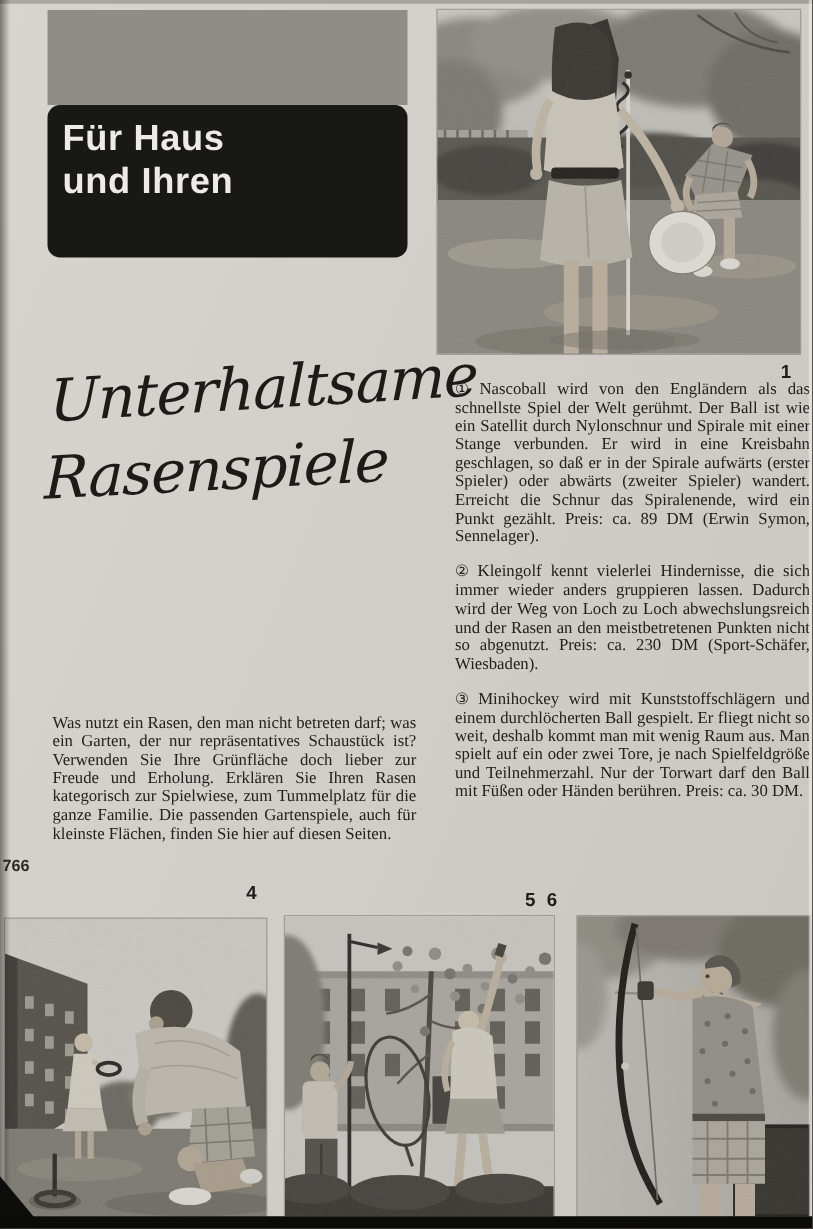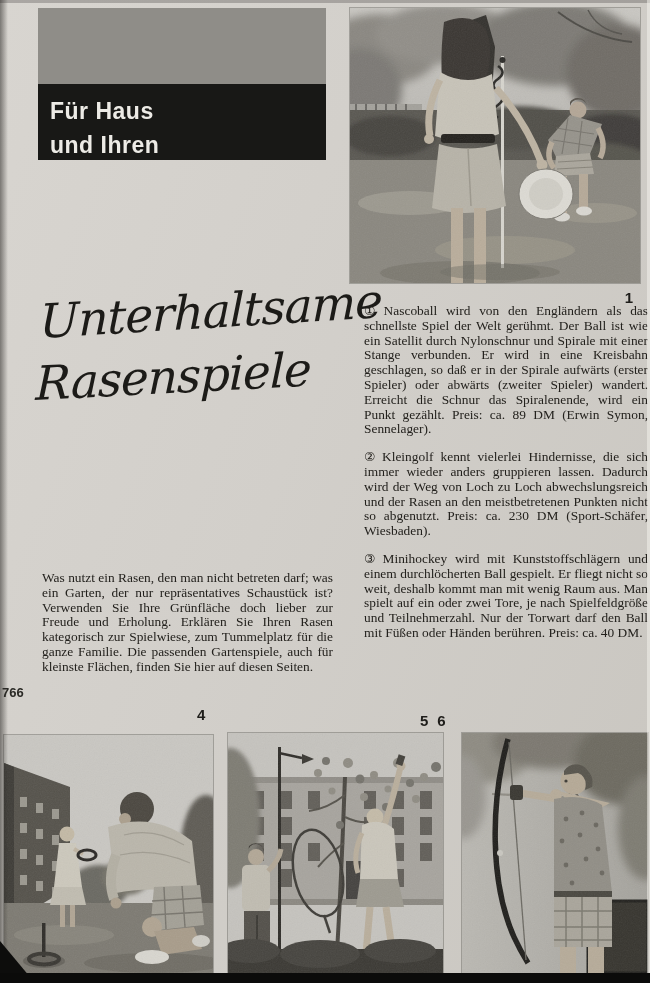--- a/index.html
+++ b/index.html
@@ -17,24 +17,25 @@
   .top-shade{position:absolute;left:0;top:0;right:0;height:3px;background:rgba(30,29,27,.25);}
   .right-edge{position:absolute;right:0;top:0;bottom:0;width:3px;background:rgba(242,240,235,.55);}
   .bottom-band{position:absolute;left:0;right:0;bottom:0;height:10px;background:#0b0b0a;}
   .corner-wedge{position:absolute;left:0;bottom:6px;width:0;height:0;
     border-left:30px solid #0d0d0c;border-top:36px solid transparent;}
 
   .abs{position:absolute;}
 
   .section-band{left:38px;top:8px;width:288px;height:76px;background:#8f8d88;}
   .section-box{
-    left:38px;top:84px;width:288px;height:76px;background:#181816;
+    left:38px;top:84px;width:288px;height:122px;background:#181816;
     color:#edebe6;font-family:"Liberation Sans",sans-serif;font-weight:bold;
-    font-size:23px;line-height:34px;padding:10px 0 0 12px;letter-spacing:.5px;
+    font-size:29px;line-height:34px;padding:10px 0 0 12px;letter-spacing:.5px;
     box-sizing:border-box;
+    border-radius:10px;
   }
 
   .script-title{
     font-family:"DejaVu Serif",serif;font-style:italic;color:#1c1b18;
     letter-spacing:-1px;white-space:nowrap;transform-origin:left top;
   }
   .script-line1{left:40px;top:294px;font-size:47px;transform:rotate(-3.5deg) skewX(-4deg);}
   .script-line2{left:36px;top:356px;font-size:47px;transform:rotate(-3deg) skewX(-4deg);}
 
   .bodytext{
@@ -187,21 +188,21 @@
   <div class="abs script-title script-line1">Unterhaltsame</div>
   <div class="abs script-title script-line2">Rasenspiele</div>
 
   <div class="abs bodytext intro">Was nutzt ein Rasen, den man nicht betreten darf; was ein Garten, der nur repräsentatives Schaustück ist? Verwenden Sie Ihre Grünfläche doch lieber zur Freude und Erholung. Erklären Sie Ihren Rasen kategorisch zur Spielwiese, zum Tummelplatz für die ganze Familie. Die passenden Gartenspiele, auch für kleinste Flächen, finden Sie hier auf diesen Seiten.</div>
 
   <div class="abs pageno">766</div>
 
   <div class="abs bodytext articles">
     <p><span class="marker">①</span><span>Nascoball wird von den Engländern als das schnellste Spiel der Welt gerühmt. Der Ball ist wie ein Satellit durch Nylonschnur und Spirale mit einer Stange verbunden. Er wird in eine Kreisbahn geschlagen, so daß er in der Spirale aufwärts (erster Spieler) oder abwärts (zweiter Spieler) wandert. Erreicht die Schnur das Spiralenende, wird ein Punkt gezählt. Preis: ca. 89 DM (Erwin Symon, Sennelager).</span></p>
     <p><span class="marker">②</span><span>Kleingolf kennt vielerlei Hindernisse, die sich immer wieder anders gruppieren lassen. Dadurch wird der Weg von Loch zu Loch abwechslungsreich und der Rasen an den meistbetretenen Punkten nicht so abgenutzt. Preis: ca. 230 DM (Sport-Schäfer, Wiesbaden).</span></p>
-    <p><span class="marker">③</span><span>Minihockey wird mit Kunststoffschlägern und einem durchlöcherten Ball gespielt. Er fliegt nicht so weit, deshalb kommt man mit wenig Raum aus. Man spielt auf ein oder zwei Tore, je nach Spielfeldgröße und Teilnehmerzahl. Nur der Torwart darf den Ball mit Füßen oder Händen berühren. Preis: ca. 40 DM.</span></p>
+    <p><span class="marker">③</span><span>Minihockey wird mit Kunststoffschlägern und einem durchlöcherten Ball gespielt. Er fliegt nicht so weit, deshalb kommt man mit wenig Raum aus. Man spielt auf ein oder zwei Tore, je nach Spielfeldgröße und Teilnehmerzahl. Nur der Torwart darf den Ball mit Füßen oder Händen berühren. Preis: ca. 30 DM.</span></p>
   </div>
 
   <div class="abs num-label label-4">4</div>
   <div class="abs num-label labels-56">
     <span>5</span><span>6</span>
   </div>
 
   <div class="abs photo photo4">
     <svg width="209" height="238" viewBox="0 0 209 238">
       <rect width="209" height="238" fill="#c9c7c2"></rect>

